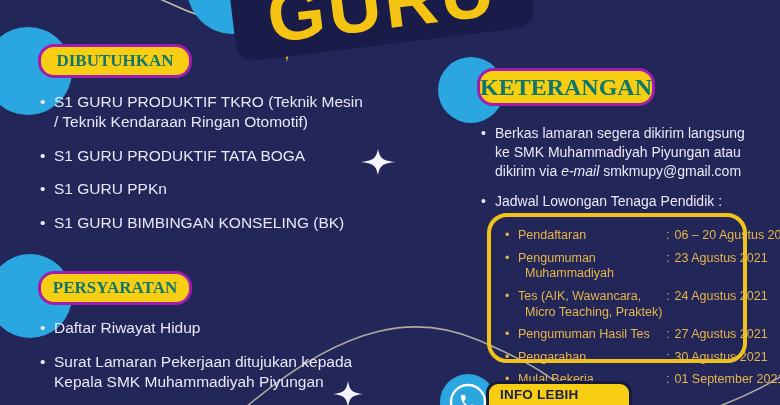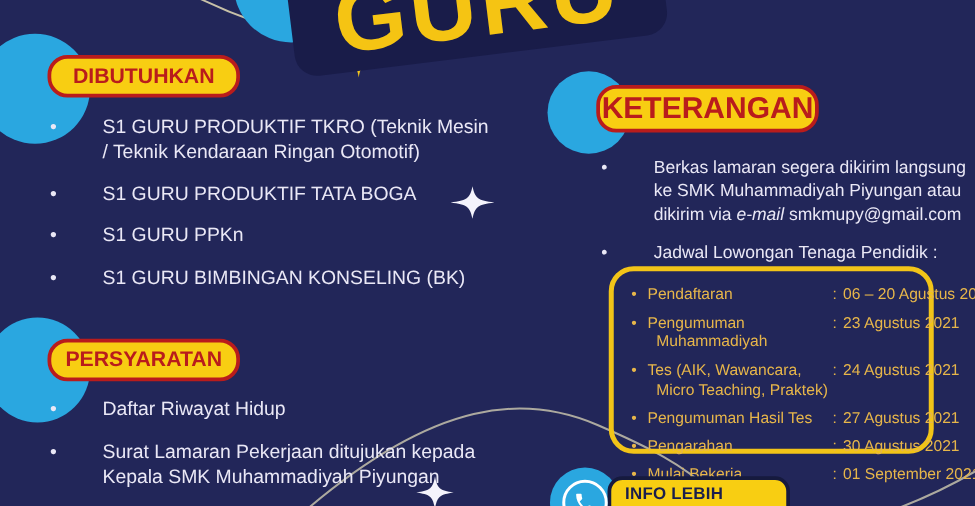--- a/index.html
+++ b/index.html
@@ -21,33 +21,33 @@
     position:absolute;left:228px;top:-100px;width:300px;height:145px;
     background:#191C49;border-radius:18px;transform:rotate(-7deg);
     z-index:3;display:flex;align-items:flex-end;justify-content:center;
   }
   .guru-title{
     color:#F5C413;font-size:74px;font-weight:800;letter-spacing:3px;
     line-height:0.78;padding-bottom:12px;white-space:nowrap;
   }
   
   .pill{
-    position:absolute;z-index:4;background:#F8CE12;border:3px solid #b91c1c;
-    border-radius:16px;color:#b91c1c;font-weight:bold;
-    display:flex;align-items:center;justify-content:center;box-sizing:border-box;
+    position:absolute;z-index:4;background:#F8CE12;border:3px solid #a21caf;
+    border-radius:16px;color:#0f766e;font-weight:bold;
+    display:flex;align-items:center;justify-content:center;box-sizing:border-box;font-family:Liberation Serif, serif;
   }
   .pill-dib{left:38px;top:44px;width:154px;height:34px;font-size:17px;}
   .pill-per{left:38px;top:271px;width:154px;height:34px;font-size:17px;}
   .pill-ket{left:477px;top:68px;width:178px;height:38px;font-size:24px;}
   
   .list{position:absolute;z-index:4;color:#EAE8F6;}
   .list-dib{left:40px;top:92px;width:380px;font-size:15.5px;line-height:1.28;}
   .list-per{left:40px;top:318px;width:380px;font-size:15.5px;line-height:1.28;}
   .list-ket{left:481px;top:124px;width:300px;font-size:14px;line-height:1.34;}
-  .row{display:flex;margin-bottom:14px;gap:28px;}
+  .row{display:flex;margin-bottom:14px;}
   .list-ket .row{margin-bottom:12px;}
   .bullet{flex:0 0 14px;font-size:1em;line-height:inherit;}
   .bullet::before{content:"\2022";}
   .itxt{white-space:pre-line;}
   .itxt em{font-style:italic;}
   
   .sched{
     position:absolute;z-index:4;left:487px;top:213px;width:260px;height:150px;
     border:4px solid #F2C418;border-radius:20px;box-sizing:border-box;
     padding:11px 8px 8px 14px;color:#E7B64A;font-size:12.5px;line-height:1.25;

